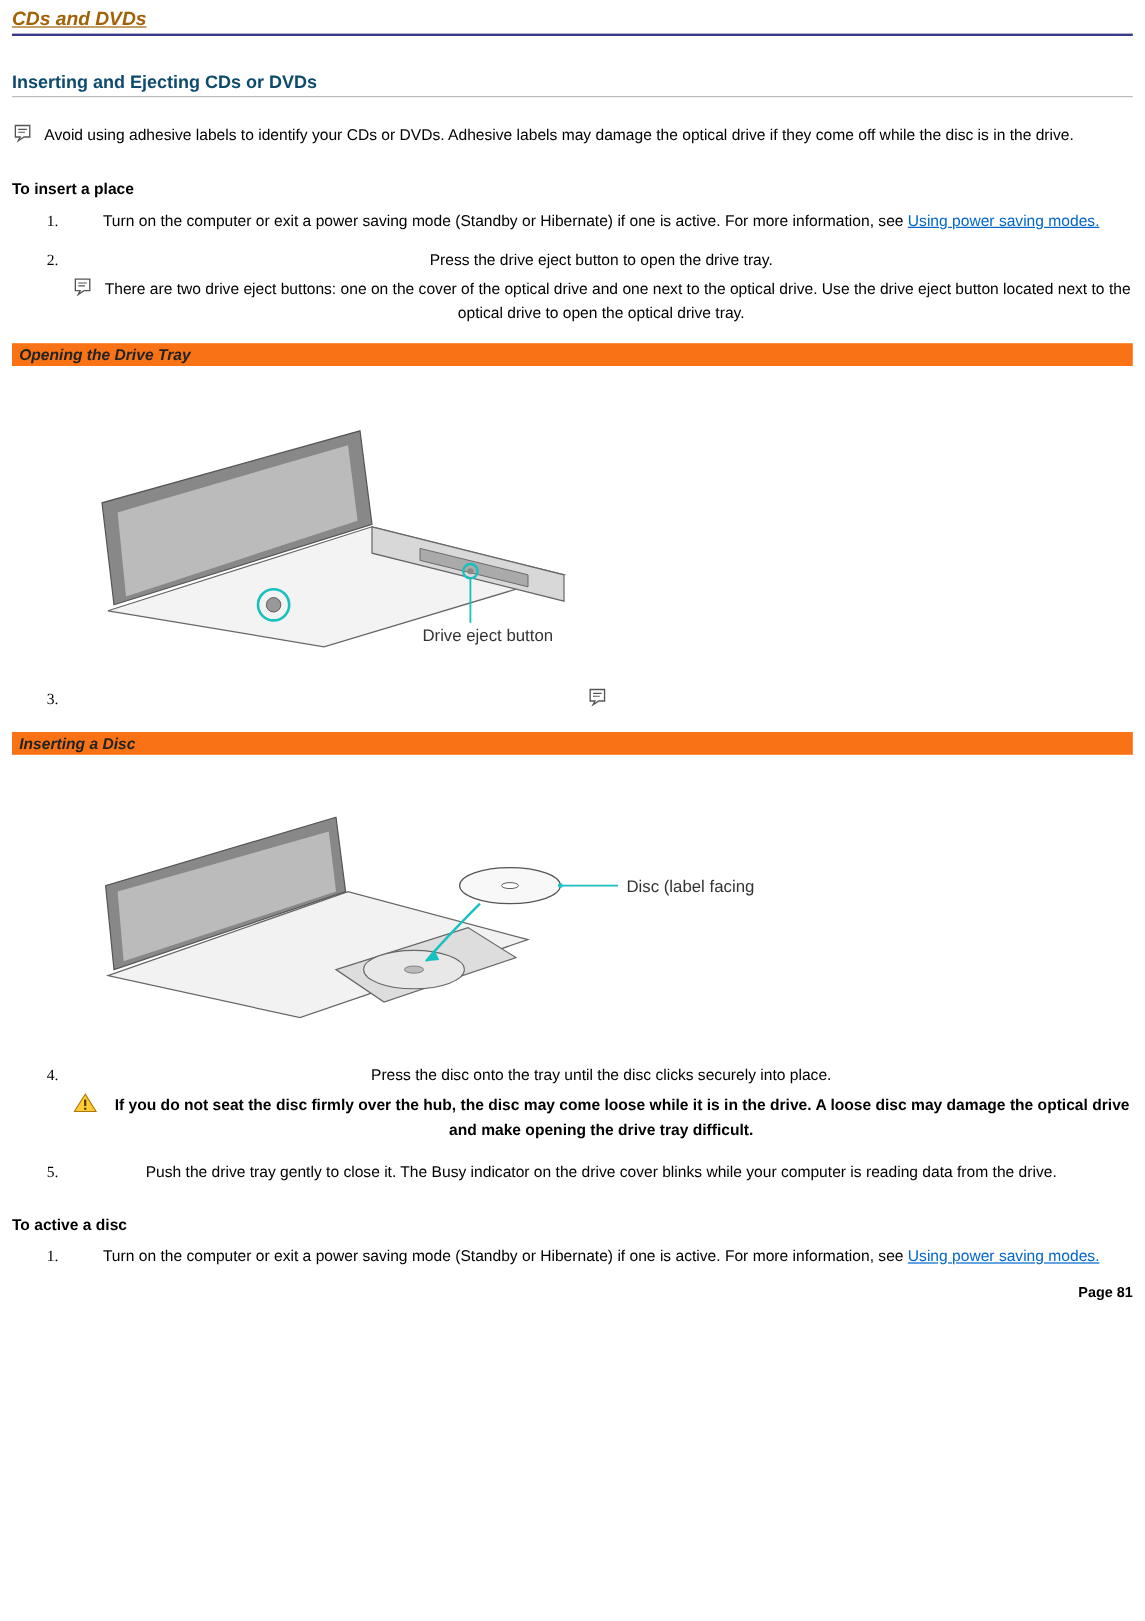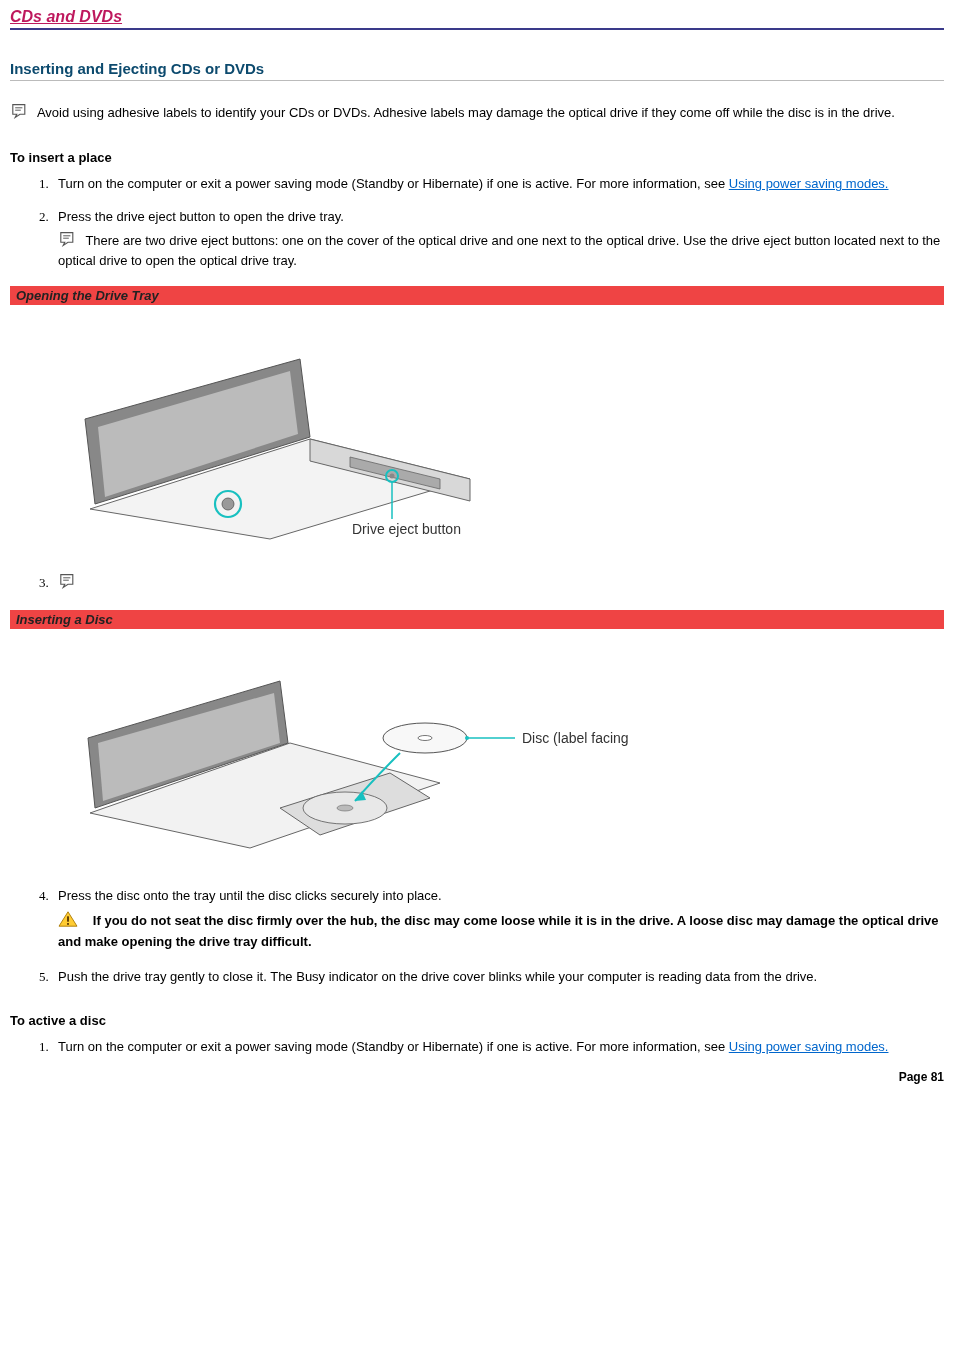--- a/index.html
+++ b/index.html
@@ -8,21 +8,21 @@
     color: #000;
     margin: 0;
     padding: 8px 10px;
     width: 954px;
     box-sizing: border-box;
   }
   .page-title {
     font-size: 16px;
     font-weight: bold;
     font-style: italic;
-    color: #be185d;
+    color: #a16207;
     text-decoration: underline;
     border-bottom: 2px solid #3a3a8a;
     padding-bottom: 2px;
     margin-bottom: 28px;
   }
   .section-title {
     font-size: 15px;
     font-weight: bold;
     color: #0c4a6e;
     border-bottom: 1px solid #bbb;
@@ -41,35 +41,36 @@
     font-weight: bold;
     margin: 26px 0 10px 0;
     font-size: 13px;
   }
   ol { margin: 0; padding-left: 42px; }
   ol li {
     margin-bottom: 14px;
     line-height: 1.45;
     padding-left: 6px;
     font-family: Verdana, Arial, sans-serif;
+    text-align: center;
   }
   ol li::marker {
     font-family: "Times New Roman", serif;
     font-size: 13px;
   }
   a.inline-link {
     color: #0066cc;
     text-decoration: underline;
   }
   .note-block {
     margin: 16px 0;
     line-height: 1.4;
   }
   .bar-heading {
-    background: #ef4444;
+    background: #f97316;
     font-weight: bold;
     font-style: italic;
     padding: 2px 6px;
     margin: 6px 0 1px 0;
     font-size: 13px;
     color: #222;
   }
   .figure {
     margin: 24px 0 24px 60px;
   }

